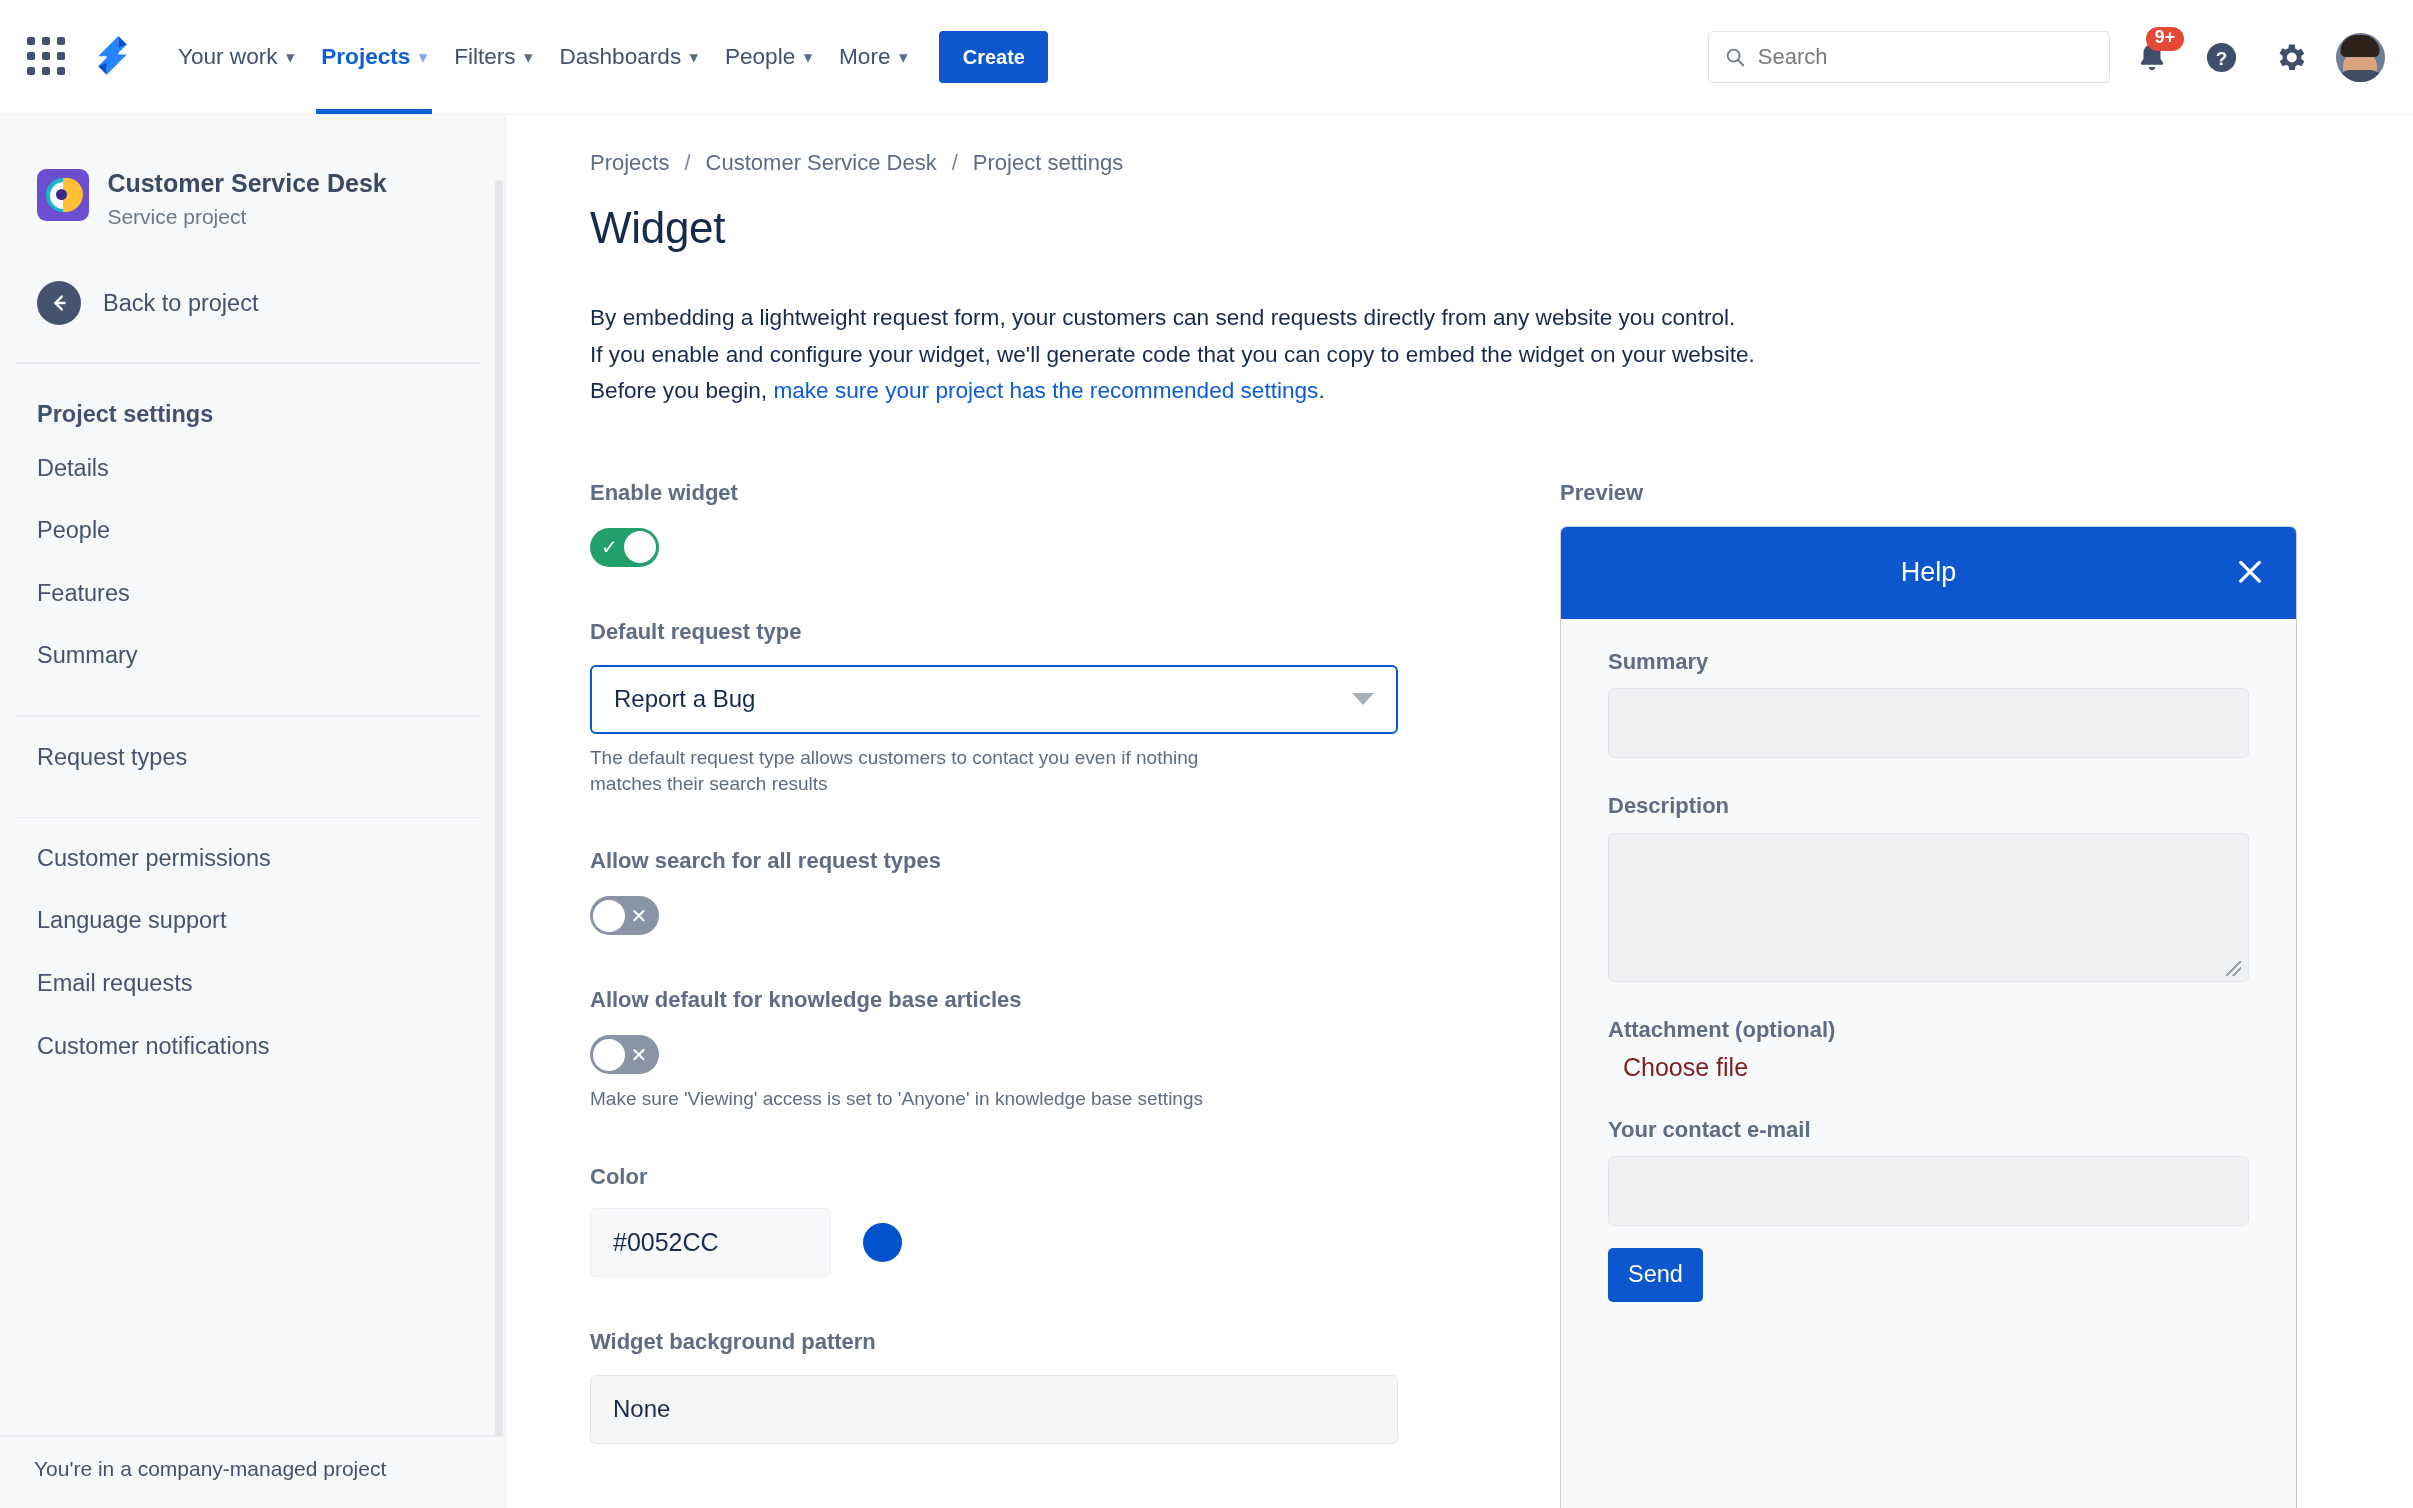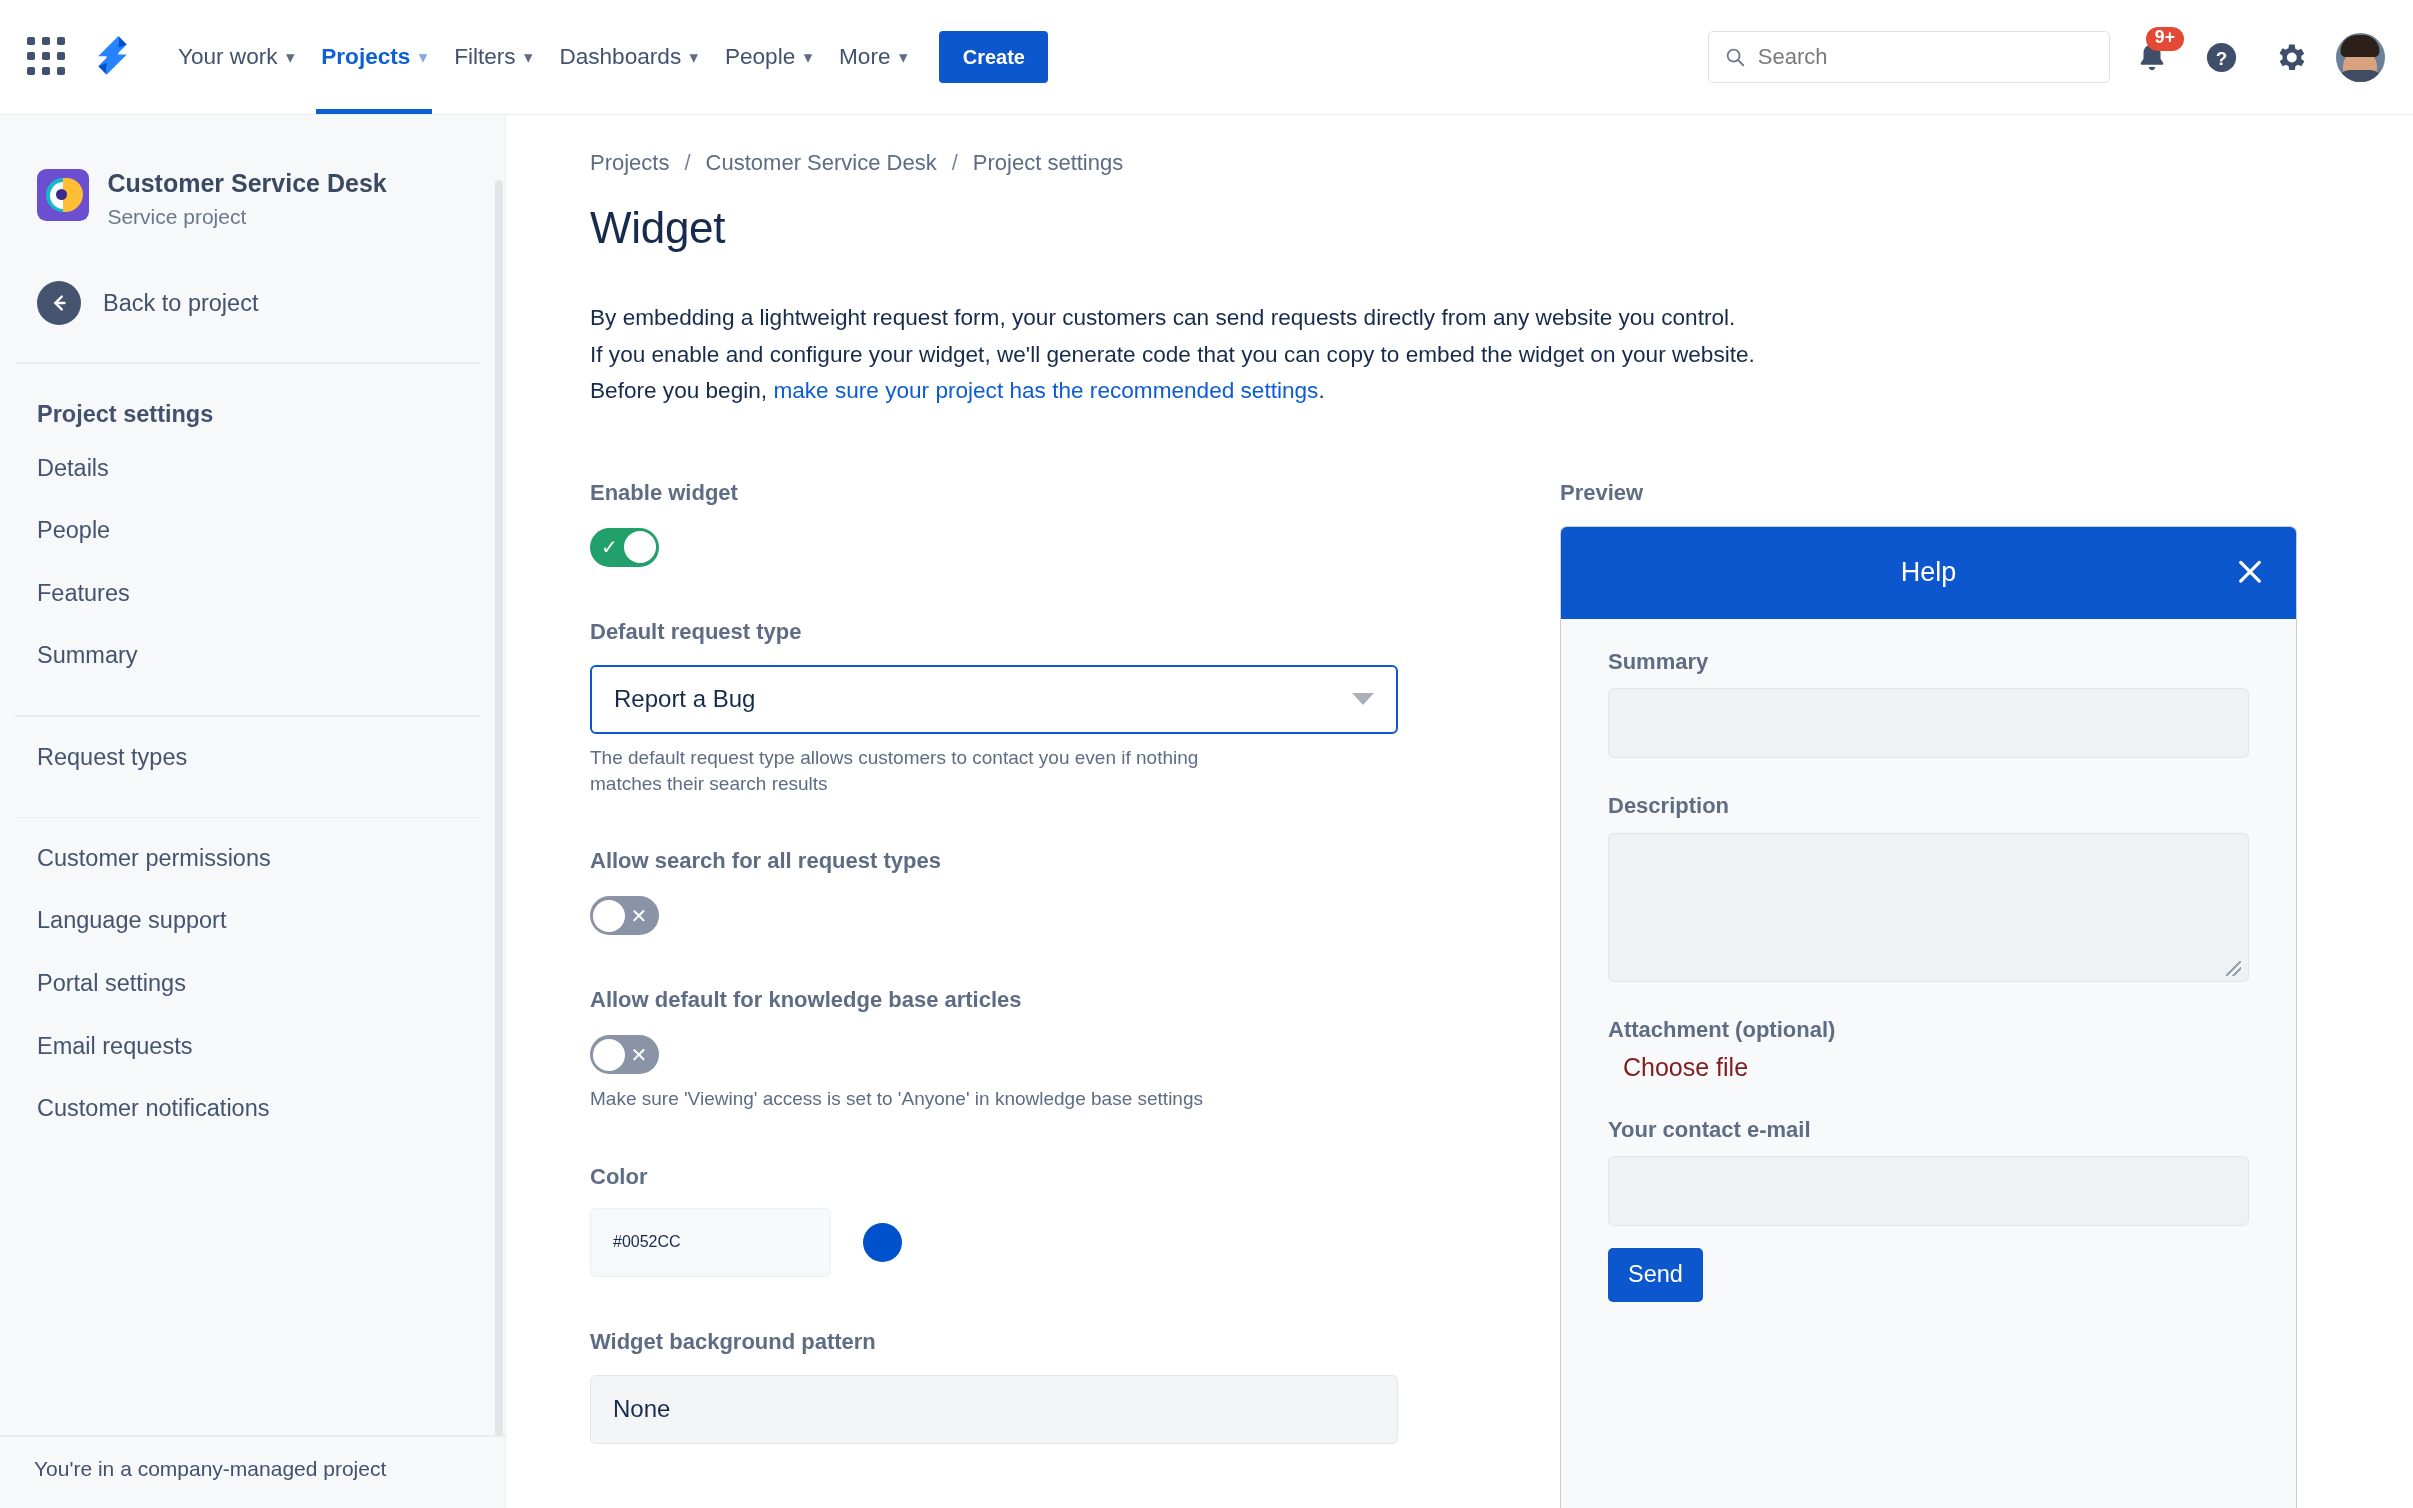--- a/index.html
+++ b/index.html
@@ -257,21 +257,21 @@
   }
 
   .mt-lg { margin-top: 52px; }
 
   .color-row { display: flex; align-items: center; margin-top: 18.4px; }
   .color-input {
     width: 241px; height: 69px;
     background: #f7f8f9;
     border: 1.7px solid #eceef1; border-radius: 5.9px;
     display: flex; align-items: center; padding: 0 22px;
-    font-size: 16px; color: #172b4d; cursor: text;
+    font-size: 25px; color: #172b4d; cursor: text;
   }
   .color-swatch {
     width: 39px; height: 39px; border-radius: 50%;
     margin-left: 32px; cursor: pointer;
   }
 
   
   .preview-label { font-size: 22px; font-weight: 700; color: #5e6c84; }
   .widget-card {
     margin-top: 20px;
@@ -462,21 +462,20 @@
 
   <div>
     <div class="sb-item">Request types</div>
   </div>
 
   <div class="sb-divider"></div>
 
   <div>
     <div class="sb-item">Customer permissions</div>
     <div class="sb-item">Language support</div>
-    <div class="sb-item">Portal settings</div>
     <div class="sb-item">Email requests</div>
     <div class="sb-item">Customer notifications</div>
   </div>
 
   <div class="sb-scroll"></div>
 
   <div class="sb-footer">You're in a company-managed project</div>
 </div>
 
 <div class="main">

